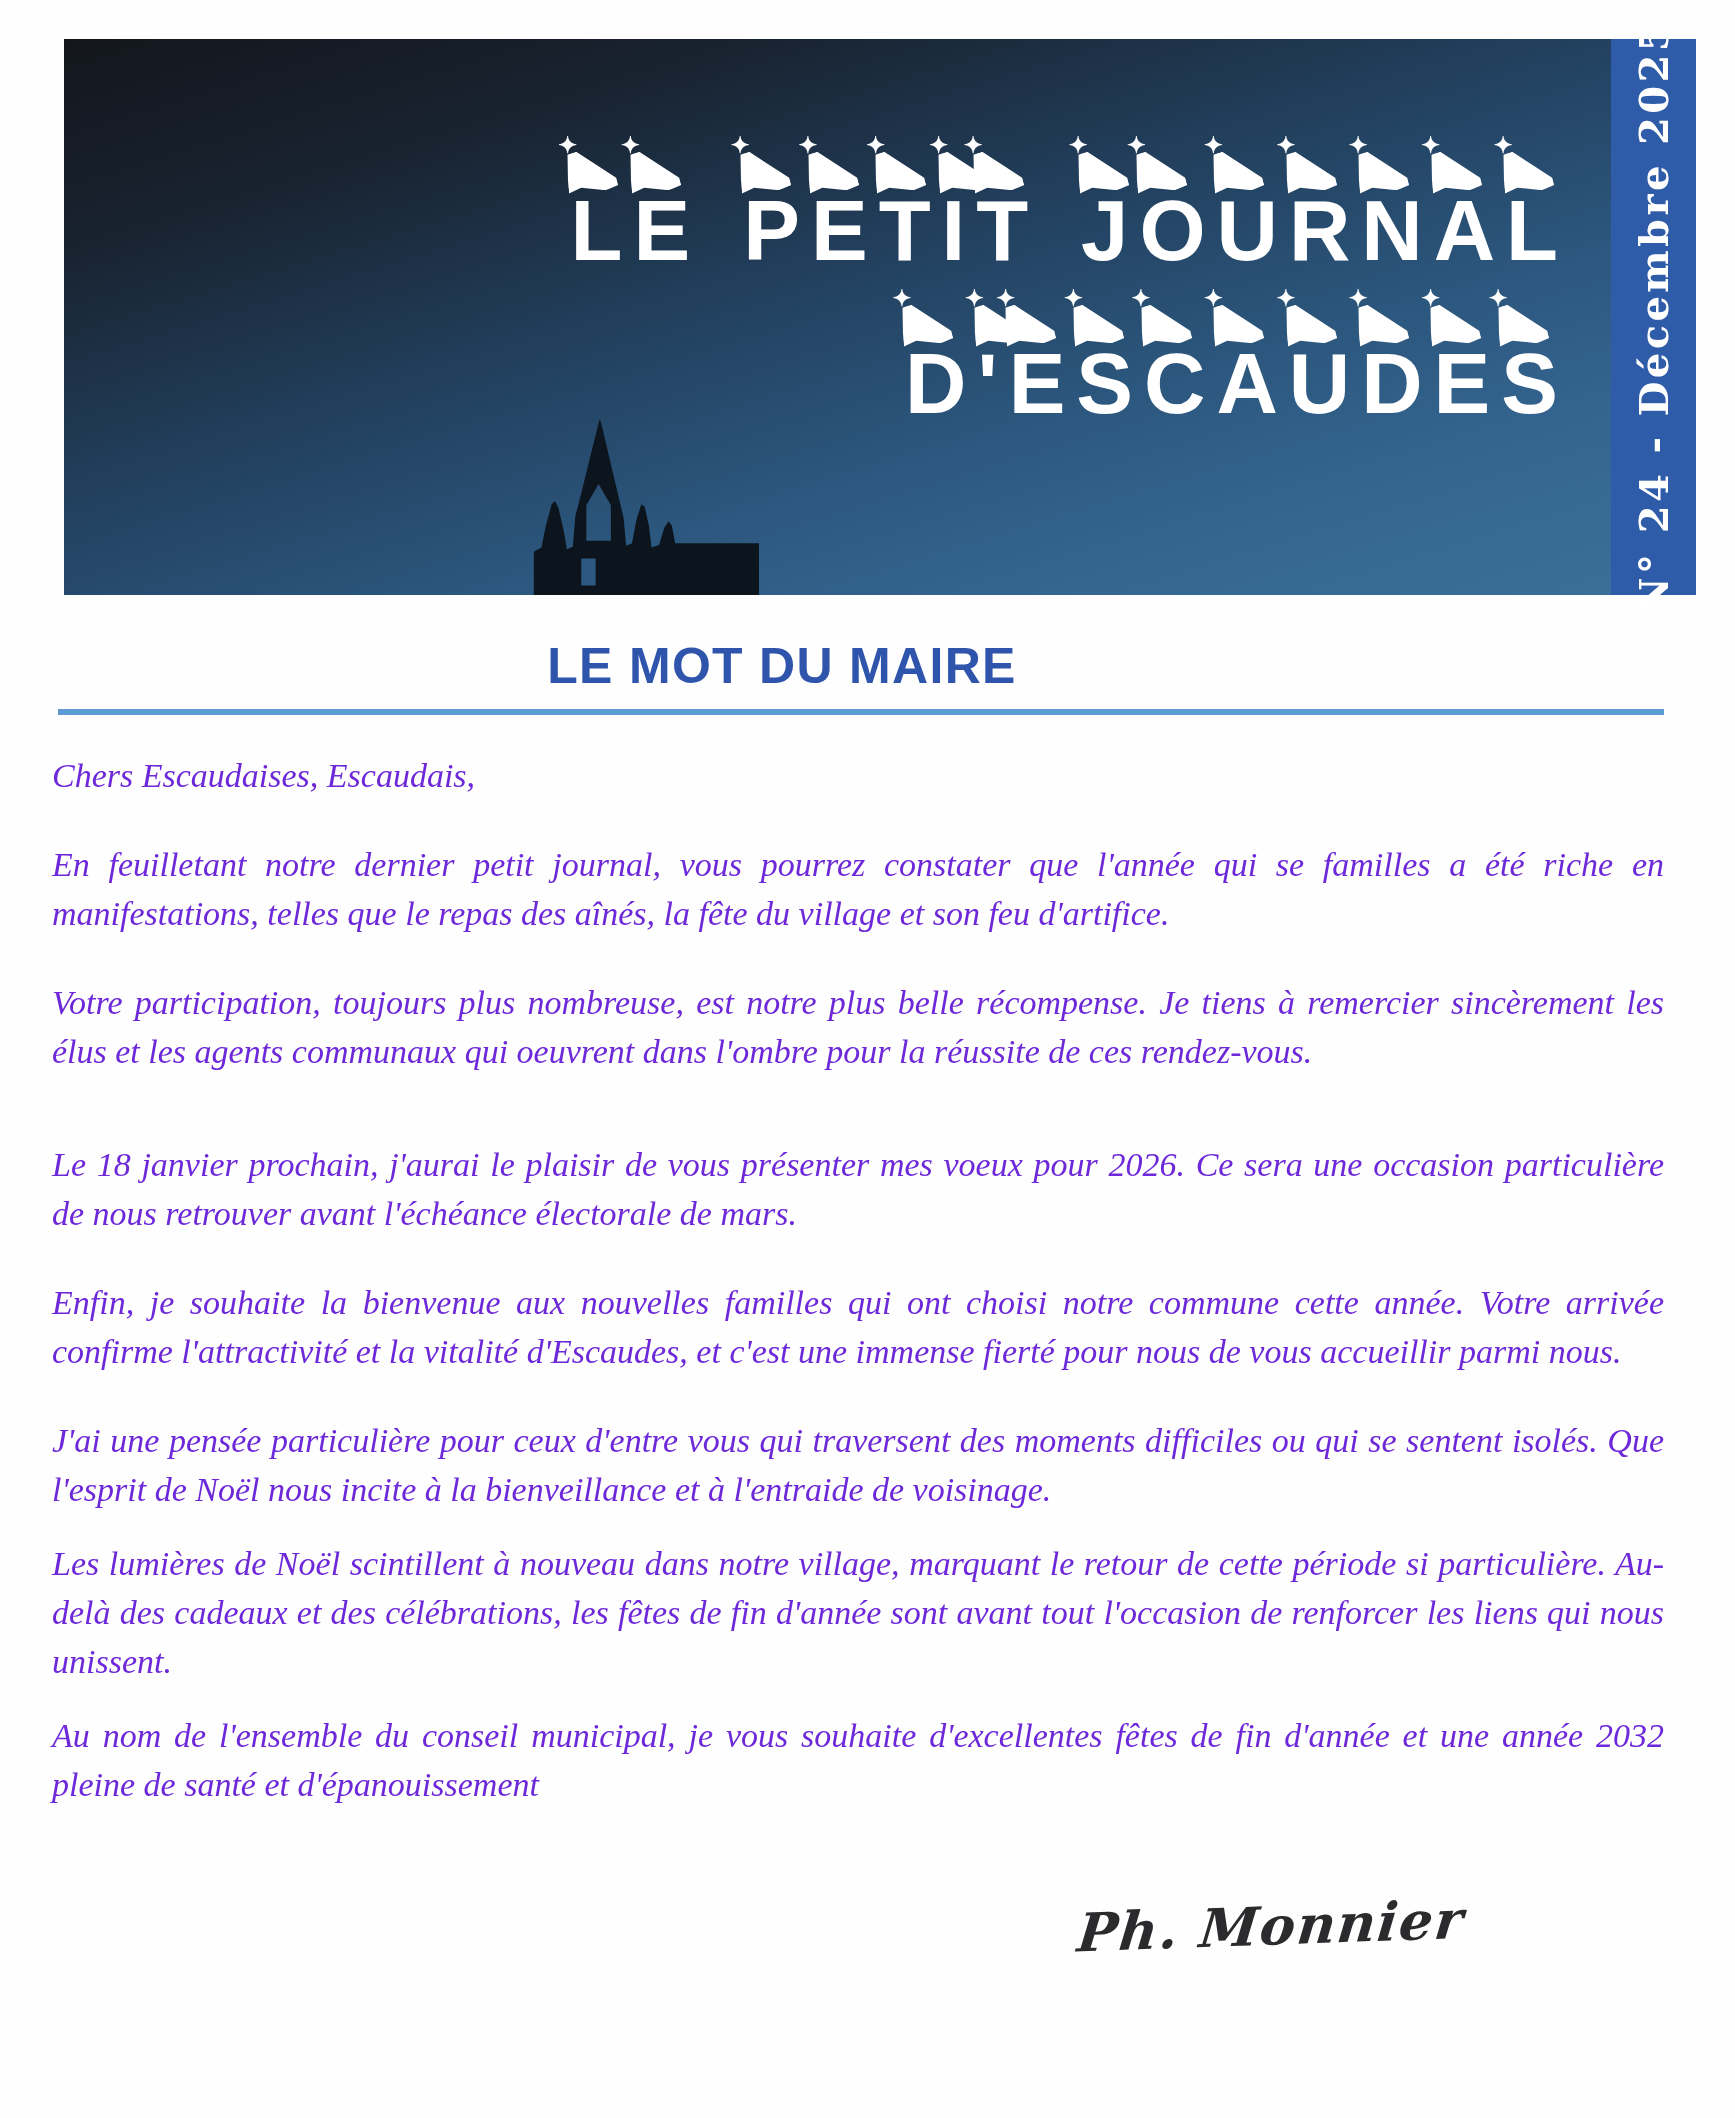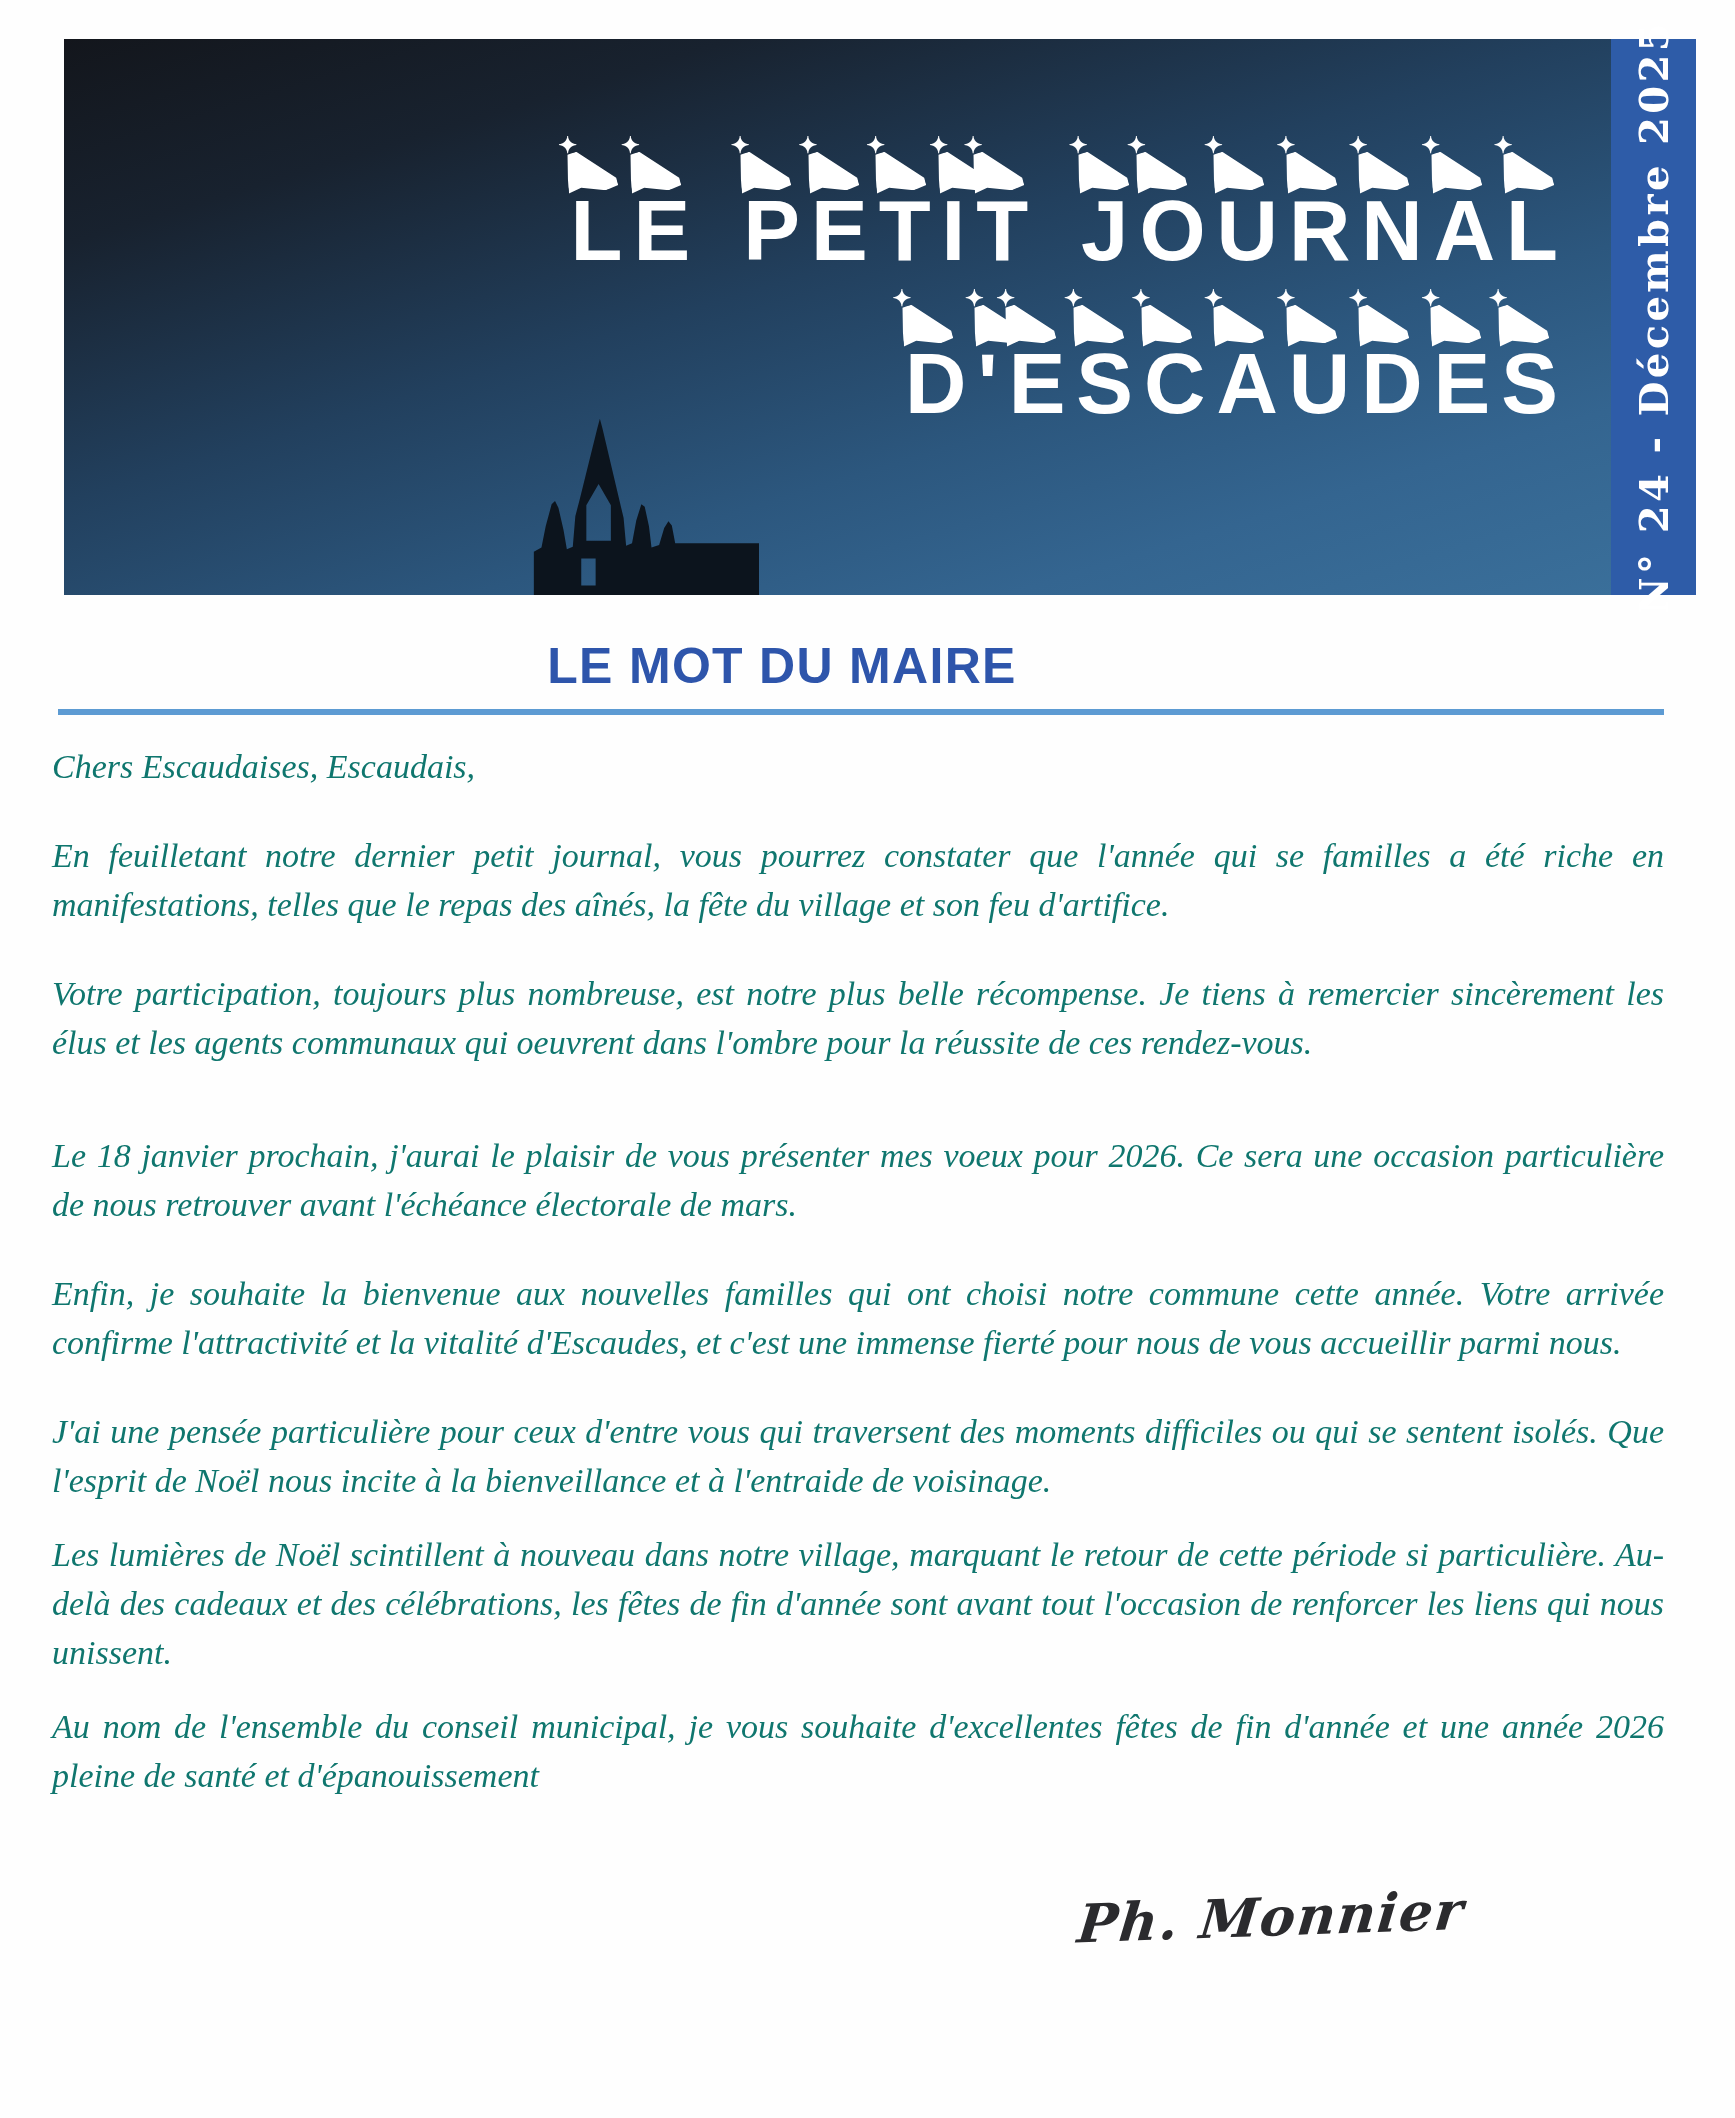--- a/index.html
+++ b/index.html
@@ -36,21 +36,21 @@
     color:#ffffff;font-family:"DejaVu Serif",serif;font-weight:700;font-size:40px;
     letter-spacing:3.4px;white-space:nowrap;}
 
   
   .article{position:absolute;left:52px;top:641px;width:1612px;}
   .article-heading{margin:0;text-align:center;transform:translateX(-76px);
     color:var(--heading-blue,#2e55ab);font-family:"Liberation Sans",sans-serif;
     font-weight:800;font-size:50px;letter-spacing:1.3px;line-height:1;}
   .divider{margin-top:18px;margin-left:5.5px;height:5.5px;width:1606px;
     background:var(--divider-blue,#5d9bd3);}
-  .body-text{margin-top:27px;font-size:34px;line-height:49px;color:#0f766e;
+  .body-text{margin-top:36px;font-size:34px;line-height:49px;color:#6d28d9;
     font-style:italic;text-align:justify;}
   .body-text p{margin:0 0 40px 0;}
   .body-text p.gap-before{margin-top:64px;}
   .body-text p.tight{margin-bottom:25.4px;}
   .signature{margin-top:100px;text-align:right;padding-right:199px;
     font-family:"DejaVu Serif",serif;font-style:italic;font-weight:700;
     font-size:53px;color:#2b2b2e;transform:rotate(-2deg) skewX(-8deg);
     letter-spacing:1.7px;}
 </style>
 </head>
@@ -84,20 +84,20 @@
     <div class="divider"></div>
 
     <div class="body-text">
       <p>Chers Escaudaises, Escaudais,</p>
       <p>En feuilletant notre dernier petit journal, vous pourrez constater que l'année qui se familles a été riche en manifestations, telles que le repas des aînés, la fête du village et son feu d'artifice.</p>
       <p>Votre participation, toujours plus nombreuse, est notre plus belle récompense. Je tiens à remercier sincèrement les élus et les agents communaux qui oeuvrent dans l'ombre pour la réussite de ces rendez-vous.</p>
       <p class="gap-before">Le 18 janvier prochain, j'aurai le plaisir de vous présenter mes voeux pour 2026. Ce sera une occasion particulière de nous retrouver avant l'échéance électorale de mars.</p>
       <p>Enfin, je souhaite la bienvenue aux nouvelles familles qui ont choisi notre commune cette année. Votre arrivée confirme l'attractivité et la vitalité d'Escaudes, et c'est une immense fierté pour nous de vous accueillir parmi nous.</p>
       <p class="tight">J'ai une pensée particulière pour ceux d'entre vous qui traversent des moments difficiles ou qui se sentent isolés. Que l'esprit de Noël nous incite à la bienveillance et à l'entraide de voisinage.</p>
       <p class="tight">Les lumières de Noël scintillent à nouveau dans notre village, marquant le retour de cette période si particulière. Au-delà des cadeaux et des célébrations, les fêtes de fin d'année sont avant tout l'occasion de renforcer les liens qui nous unissent.</p>
-      <p class="tight">Au nom de l'ensemble du conseil municipal, je vous souhaite d'excellentes fêtes de fin d'année et une année 2026 pleine de santé et d'épanouissement</p>
+      <p class="tight">Au nom de l'ensemble du conseil municipal, je vous souhaite d'excellentes fêtes de fin d'année et une année 2032 pleine de santé et d'épanouissement</p>
     </div>
 
     <div class="signature">Ph. Monnier</div>
   </div>
 
 </div>
 
 
 </body></html>

